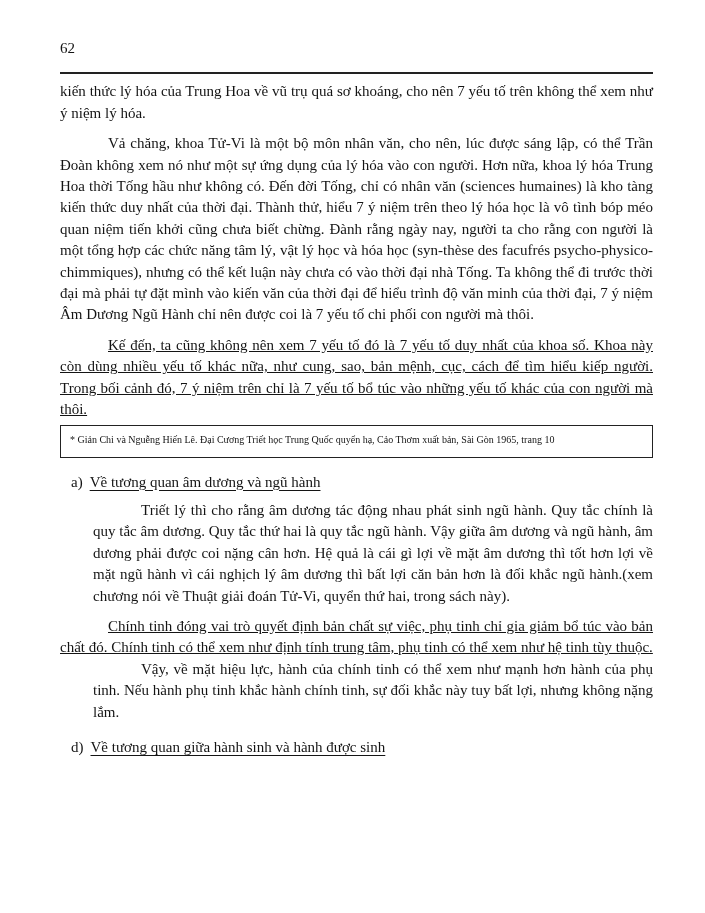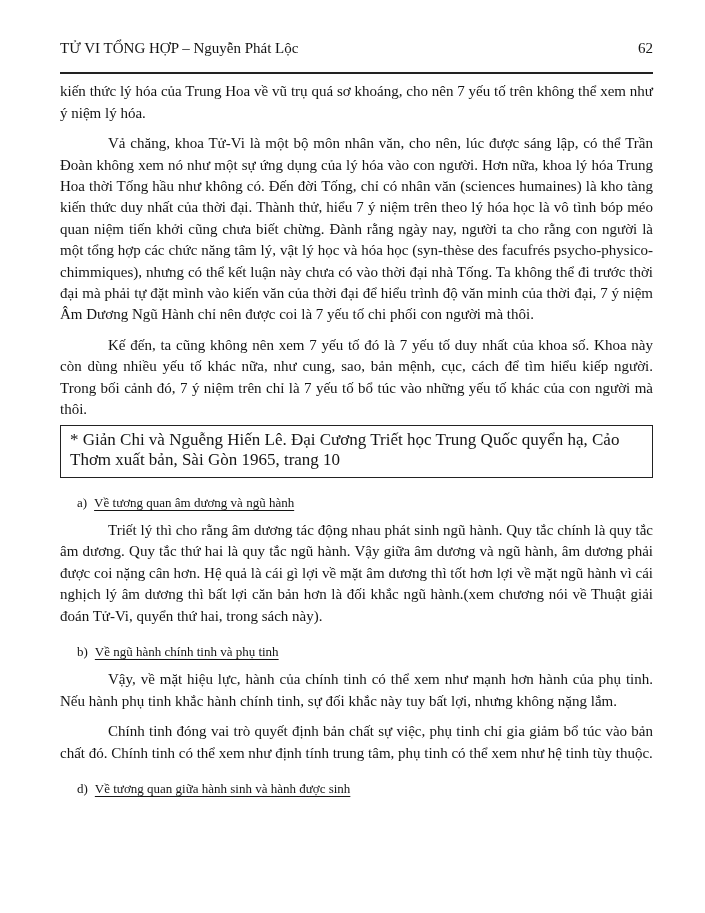--- a/index.html
+++ b/index.html
@@ -37,56 +37,57 @@
   }
   p.para.cont {
     text-indent: 0;
     font-family: Liberation Serif, serif;
   }
   p.para.indent {
     text-indent: 48px;
   }
   p.para.tight {
     margin-bottom: 0;
+    text-decoration: underline;
   }
   .footnote-box {
     border: 1.5px solid #222;
     margin: 4px 0 10px 0;
     padding: 4px 9px 7px 9px;
-    font-size: 17px;
+    font-size: 10px;
     line-height: 20px;
     text-align: left;
   }
   .section-heading {
-    margin: 14px 0 7px 17px;
-    font-size: 13px;
+    margin: 14px 0 7px 11px;
+    font-size: 15px;
   }
   .sec-label {
     margin-right: 7px;
   }
   .sec-title {
     text-decoration: underline;
     text-underline-offset: 3px;
   }
   .section-heading.underline-all .sec-label {
     text-decoration: underline;
     text-underline-offset: 3px;
     margin-right: 4px;
   }
   .section .para:last-child {
     margin-bottom: 9px;
+    margin-left: 33px;
   }
 </style>
 </head>
 <body>
 
 <div class="page">
 
   <div class="running-header">
-    <span>TỬ VI TỔNG HỢP – Nguyễn Phát Lộc</span>
     <span>62</span>
   </div>
   <hr class="header-rule">
 
   <p class="para cont">kiến thức lý hóa của Trung Hoa về vũ trụ quá sơ khoáng, cho nên 7 yếu tố trên không thể xem như ý niệm lý hóa.</p>
 
   <p class="para indent">Vả chăng, khoa Tử-Vi là một bộ môn nhân văn, cho nên, lúc được sáng lập, có thể Trần Đoàn không xem nó như một sự ứng dụng của lý hóa vào con người.  Hơn nữa, khoa lý hóa Trung Hoa thời Tống hầu như  không có.  Đến đời Tống, chỉ có nhân văn (sciences humaines)  là kho tàng kiến thức duy nhất của thời đại.  Thành thử, hiểu 7 ý niệm trên theo lý hóa học là vô tình bóp méo quan niệm tiến khởi cũng chưa biết chừng.  Đành rằng ngày nay, người ta cho rằng con người là một tổng hợp các chức năng tâm lý, vật lý học và hóa học (syn-thèse des facufrés psycho-physico-chimmiques), nhưng  có thể kết luận này chưa có vào thời đại nhà Tống.  Ta không thể đi trước thời đại mà phải tự đặt mình vào kiến văn của thời đại để hiểu trình độ văn minh của thời đại, 7 ý niệm Âm Dương Ngũ Hành chỉ nên được coi là 7 yếu tố chi phối con người mà thôi.</p>
 
   <p class="para indent tight">Kế đến, ta cũng không nên xem 7 yếu tố đó là 7 yếu tố duy nhất của khoa số.  Khoa này còn dùng nhiều yếu tố khác nữa, như cung, sao, bản mệnh, cục, cách để tìm hiểu kiếp người. Trong bối cảnh đó, 7 ý niệm trên chỉ là 7 yếu tố bổ túc vào những yếu tố khác của con người mà thôi.</p>
 
@@ -96,25 +97,22 @@
 
 
   <div class="section">
     <div class="section-heading">
       <span class="sec-label">a)</span><span class="sec-title">Về tương quan âm dương và ngũ hành</span>
     </div>
     <p class="para indent">Triết lý thì cho rằng âm dương tác động nhau phát sinh ngũ hành.  Quy tắc chính là quy tắc âm dương.  Quy tắc thứ hai là quy tắc ngũ hành.  Vậy giữa âm dương và ngũ hành, âm dương phải được coi nặng cân hơn.  Hệ quả là cái gì lợi về mặt âm dương thì tốt hơn lợi về mặt ngũ hành vì cái nghịch lý âm dương thì bất lợi căn bản hơn là đối khắc ngũ hành.(xem chương nói về Thuật giải đoán Tử-Vi, quyển thứ hai, trong sách này).</p>
   </div>
 
   <div class="section">
-    <div class="section-heading">
-      <span class="sec-label">b)</span><span class="sec-title">Về ngũ hành chính tinh và phụ tinh</span>
-    </div>
+    <p class="para indent tight">Chính tinh đóng vai trò quyết định bản chất sự việc, phụ tinh chỉ gia giảm bổ túc vào bản chất đó.  Chính tinh có thể xem như định tính trung tâm, phụ tinh có thể xem như hệ tinh tùy thuộc.</p>
     <p class="para indent">Vậy, về mặt hiệu lực, hành của chính tinh có thể xem như mạnh hơn hành của phụ tinh. Nếu hành phụ tinh khắc hành chính tinh, sự đối khắc này tuy bất lợi, nhưng không nặng lắm.</p>
-    <p class="para indent tight">Chính tinh đóng vai trò quyết định bản chất sự việc, phụ tinh chỉ gia giảm bổ túc vào bản chất đó.  Chính tinh có thể xem như định tính trung tâm, phụ tinh có thể xem như hệ tinh tùy thuộc.</p>
   </div>
 
 
   <div class="section">
     <div class="section-heading">
       <span class="sec-label">d)</span><span class="sec-title">Về tương quan giữa hành sinh và hành được sinh</span>
     </div>
 
   </div>
 

